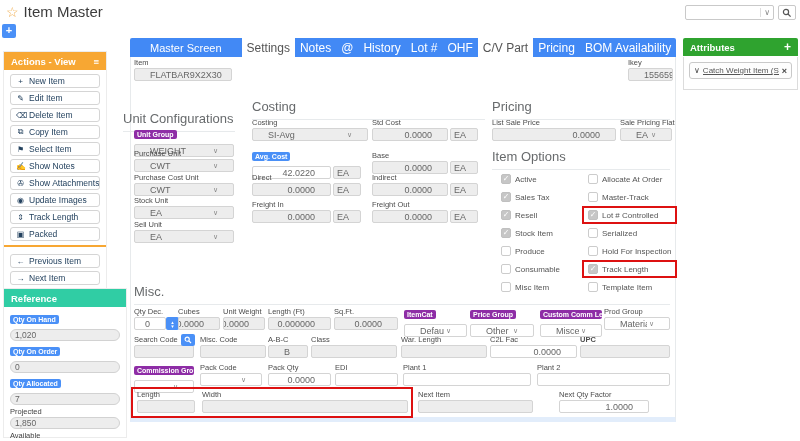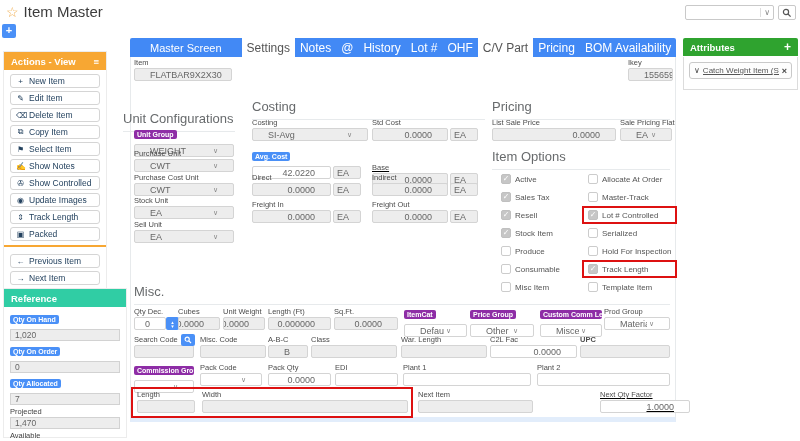--- a/index.html
+++ b/index.html
@@ -36,21 +36,21 @@
           overflow:hidden; cursor:pointer; }
   .abtn .ic { width:9px; font-size:8px; text-align:center; color:#24425f; flex:none; }
   .adivider { border-top:2px solid #f7a733; margin:4px -6px 7px -6px; }
 
   
   .rlbl { font-size:7.5px; color:#3f3f3f; margin:2px 0 1px 0; }
   .badge { display:inline-block; font-size:7px; font-weight:bold; color:#fff; padding:1px 3px; border-radius:2px;
            margin-bottom:1px; white-space:nowrap; max-width:100%; overflow:hidden; }
   .badge.blue { background:#4a90f7; }
   .badge.purple { background:#8e2da6; }
-  .rinp { height:12px; background:#ededed; border:1px solid #d2d2d2; border-radius:0; font-size:8.5px; color:#666;
+  .rinp { height:12px; background:#ededed; border:1px solid #d2d2d2; border-radius:6px; font-size:8.5px; color:#666;
           padding:0 4px; display:flex; align-items:center; margin-bottom:2px; }
 
   
   .tabs { position:absolute; left:130px; top:38px; width:546px; height:19px; background:#4289f5;
           border-radius:2px 2px 0 0; display:flex; align-items:stretch; overflow:hidden; }
   .tab { display:flex; align-items:center; padding:0 5px; color:#fff; font-size:12px; white-space:nowrap; cursor:pointer; }
   .tab.master { font-size:11px; padding:0 20px; }
   .tab.white { background:#fff; color:#555; }
   .tab.nav { font-weight:bold; font-size:10px; padding:0 8px; }
 
@@ -146,21 +146,21 @@
           <div class="abtn">
             <span class="ic">⚑</span>
             <span>Select Item</span>
           </div>
           <div class="abtn">
             <span class="ic">✍</span>
             <span>Show Notes</span>
           </div>
           <div class="abtn">
             <span class="ic">✇</span>
-            <span>Show Controlled</span>
+            <span>Show Attachments</span>
           </div>
           <div class="abtn">
             <span class="ic">◉</span>
             <span>Update Images</span>
           </div>
           <div class="abtn">
             <span class="ic">⇕</span>
             <span>Track Length</span>
           </div>
           <div class="abtn">
@@ -179,21 +179,21 @@
             <span>Next Item</span>
           </div>
         </div>
     </div>
   </div>
 
   <div class="panel" style="left:3px; top:288px; width:124px; height:150px;">
     <div class="phead teal">
       <span>Reference</span>
     </div>
-    <div class="pbody"><div class="badge blue">Qty On Hand</div><div class="rinp">1,020</div><div class="badge blue">Qty On Order</div><div class="rinp">0</div><div class="badge blue">Qty Allocated</div><div class="rinp">7</div><div class="rlbl">Projected</div><div class="rinp">1,470</div><div class="rlbl">Available</div></div>
+    <div class="pbody"><div class="badge blue">Qty On Hand</div><div class="rinp">1,020</div><div class="badge blue">Qty On Order</div><div class="rinp">0</div><div class="badge blue">Qty Allocated</div><div class="rinp">7</div><div class="rlbl">Projected</div><div class="rinp">1,850</div><div class="rlbl">Available</div></div>
   </div>
 
   <div class="tabs">
       <div class="tab master">Master Screen</div>
       <div class="tab white">Settings</div>
       <div class="tab blue">Notes</div>
       <div class="tab blue">@</div>
       <div class="tab blue">History</div>
       <div class="tab blue">Lot #</div>
       <div class="tab blue">OHF</div>
@@ -284,21 +284,21 @@
       <div class="addon">EA</div>
       </div>
   </div>
   <div class="fld" style="left:252px; top:148px; width:109px;">
     <div class="badge blue">Avg. Cost</div>
     <div class="pair">
         <div class="inp num white">42.0220</div>
       <div class="addon">EA</div>
       </div>
   </div>
-  <div class="fld" style="left:372px; top:164px; width:106px;text-decoration:underline;">
+  <div class="fld" style="left:372px; top:152px; width:106px;">
     <div class="lbl">Base</div>
     <div class="pair">
         <div class="inp num">0.0000</div>
       <div class="addon">EA</div>
       </div>
   </div>
   <div class="fld" style="left:252px; top:174px; width:109px;">
     <div class="lbl">Direct</div>
     <div class="pair">
         <div class="inp num">0.0000</div>
@@ -526,20 +526,20 @@
     <div class="inp"></div>
   </div>
   <div class="fld" style="left:202px; top:391px; width:206px;">
     <div class="lbl">Width</div>
     <div class="inp"></div>
   </div>
   <div class="fld" style="left:418px; top:391px; width:115px;">
     <div class="lbl">Next Item</div>
     <div class="inp"></div>
   </div>
-  <div class="fld" style="left:600px; top:391px; width:90px;text-decoration:underline;">
+  <div class="fld" style="left:559px; top:391px; width:90px;">
     <div class="lbl">Next Qty Factor</div>
     <div class="inp num white">1.0000</div>
   </div>
 
   <div class="hlbox" style="left:131px; top:387px; width:282px; height:31px;"></div>
 
 </div>
 
 </body></html>

